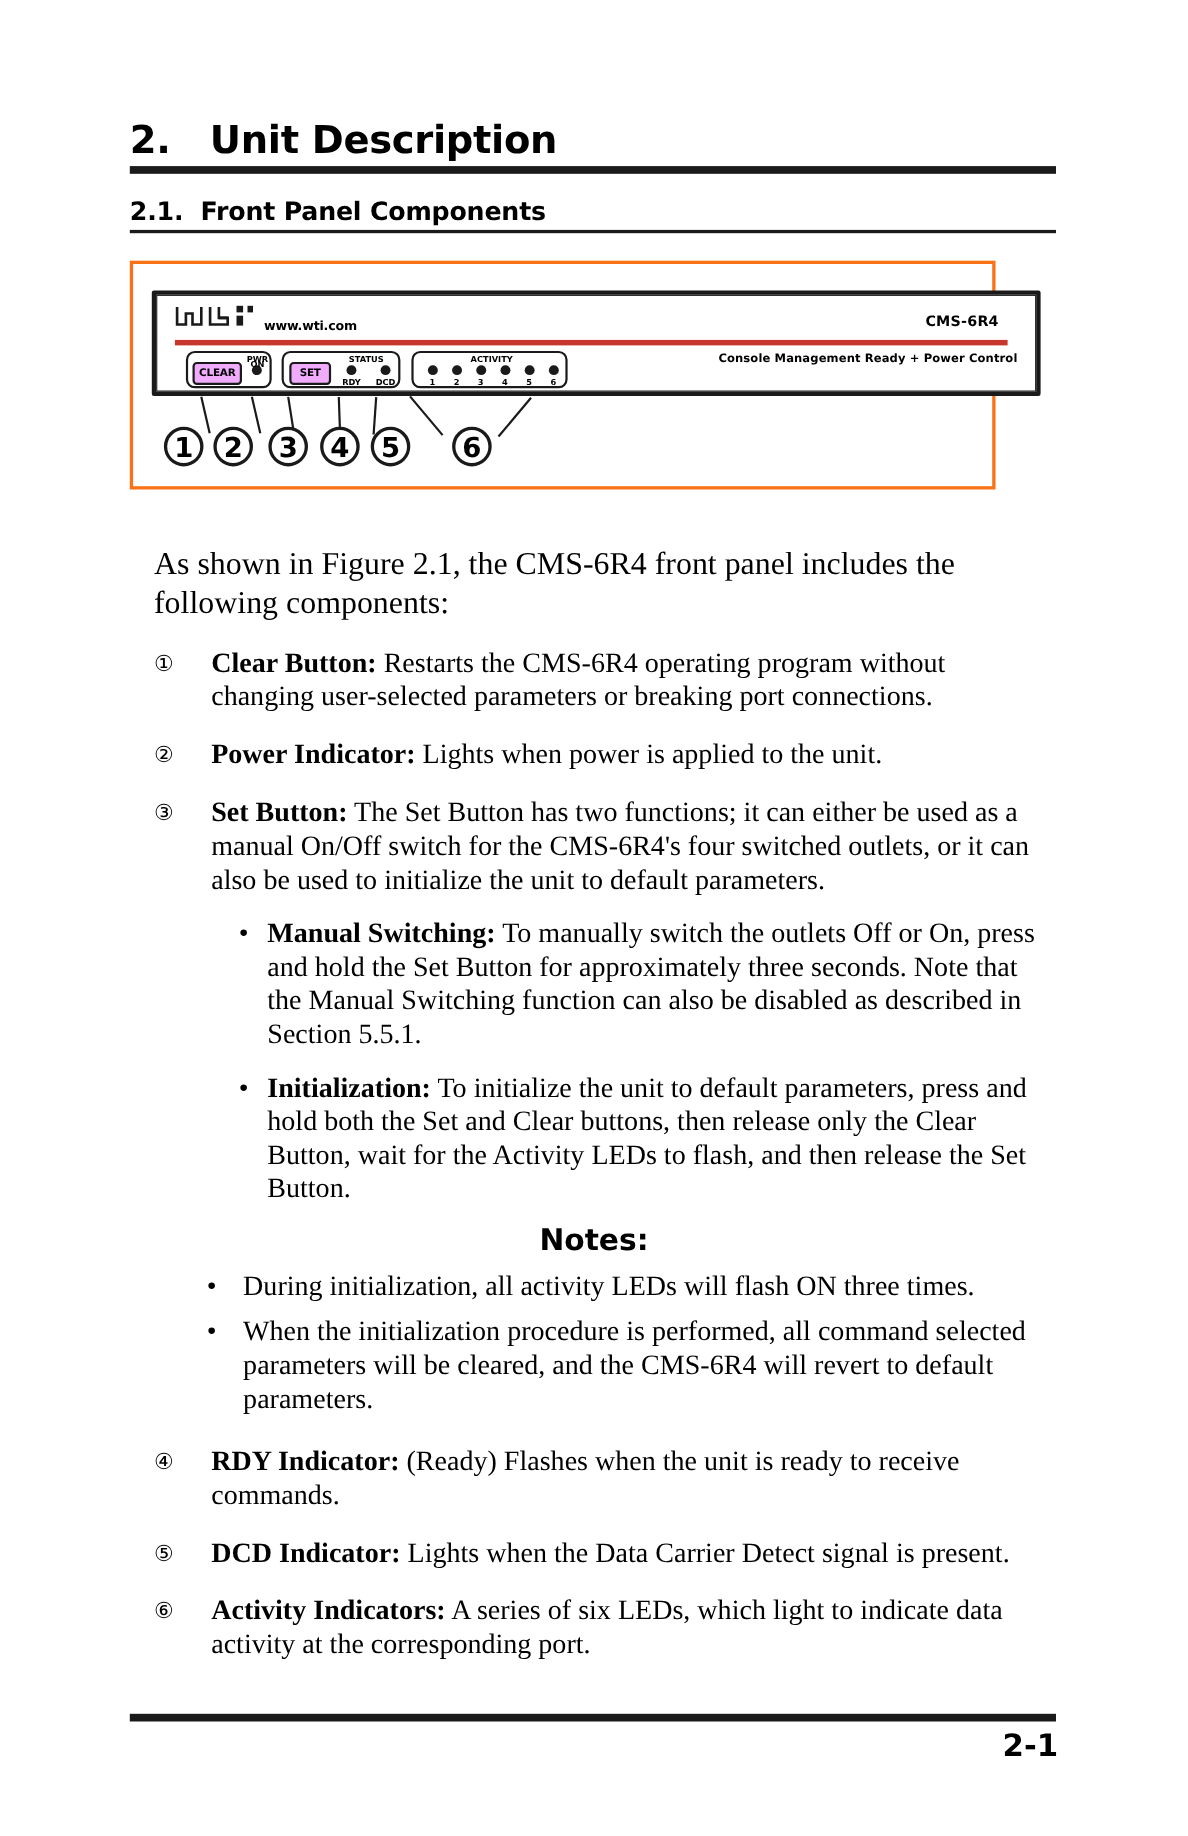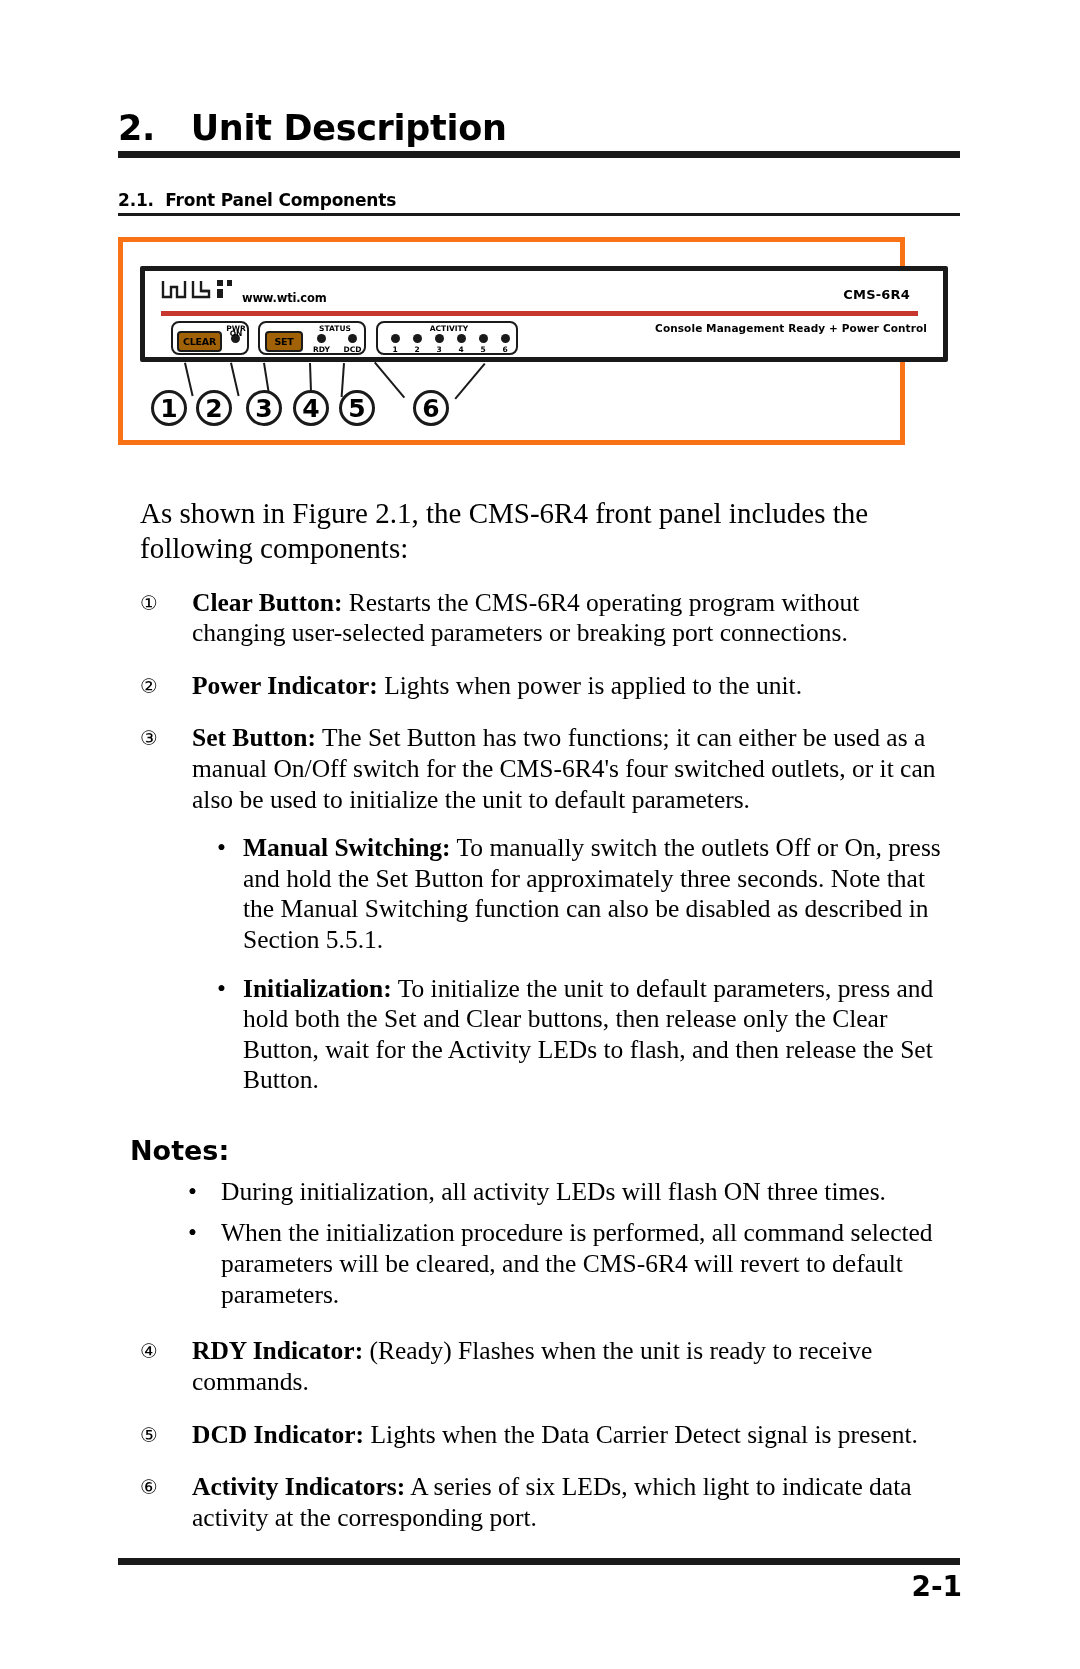--- a/index.html
+++ b/index.html
@@ -47,40 +47,39 @@
 
   .section-head {
     position: absolute;
     left: 118px;
     top: 180px;
     width: 842px;
   }
   .section-title {
     font-family: "DejaVu Sans", sans-serif;
     font-weight: bold;
-    font-size: 17px;
+    font-size: 23px;
     letter-spacing: -0.2px;
     white-space: pre;
-    margin-top: 10px;
   }
   .section-rule {
     margin-top: 3px;
     height: 3px;
     background: #1a1a1a;
     width: 842px;
   }
 
   
   .figure-box {
     position: absolute;
     left: 118px;
     top: 237px;
     width: 787px;
     height: 208px;
-    border: 5px solid #f97316;
+    border: 3px solid #f97316;
     background: #ffffff;
   }
 
   .panel {
     position: absolute;
     left: 17px;
     top: 24px;
     width: 808px;
     height: 96px;
     border: 4px solid #1a1a1a;
@@ -152,21 +151,21 @@
     background: #fff;
   }
   .grp-clear { left: 27px; top: 51px; width: 78px; height: 34px; }
   .grp-set   { left: 114px; top: 51px; width: 108px; height: 34px; }
   .grp-act   { left: 232px; top: 51px; width: 142px; height: 34px; }
 
   .btn {
     position: absolute;
     border: 2px solid #1a1a1a;
     border-radius: 4px;
-    background: #a16207;
+    background: #f0abfc;
     font-family: "DejaVu Sans", sans-serif;
     font-weight: bold;
     font-size: 9.5px;
     text-align: center;
     line-height: 17px;
     letter-spacing: -0.2px;
   }
   .btn-clear { left: 4px; top: 8px; width: 45px; height: 21px; }
   .btn-set   { left: 5px; top: 8px; width: 38px; height: 21px; }
 
@@ -243,24 +242,25 @@
     display: flex;
     margin-top: 18px;
     margin-left: 77px;
     font-size: 25.5px;
     line-height: 1.20;
   }
   .subitem-bullet { flex: 0 0 26px; }
   .subitem-body { flex: 1 1 auto; }
 
   .notes-head {
+    text-align: center;
     font-family: "DejaVu Sans", sans-serif;
     font-weight: bold;
     font-size: 27px;
-    margin-top: 39px;
+    margin-top: 16px;
     margin-left: -10px;
   }
   .note {
     display: flex;
     margin-top: 10px;
     margin-left: 48px;
     font-size: 25.5px;
     line-height: 1.22;
   }
   .note-bullet { flex: 0 0 33px; }

